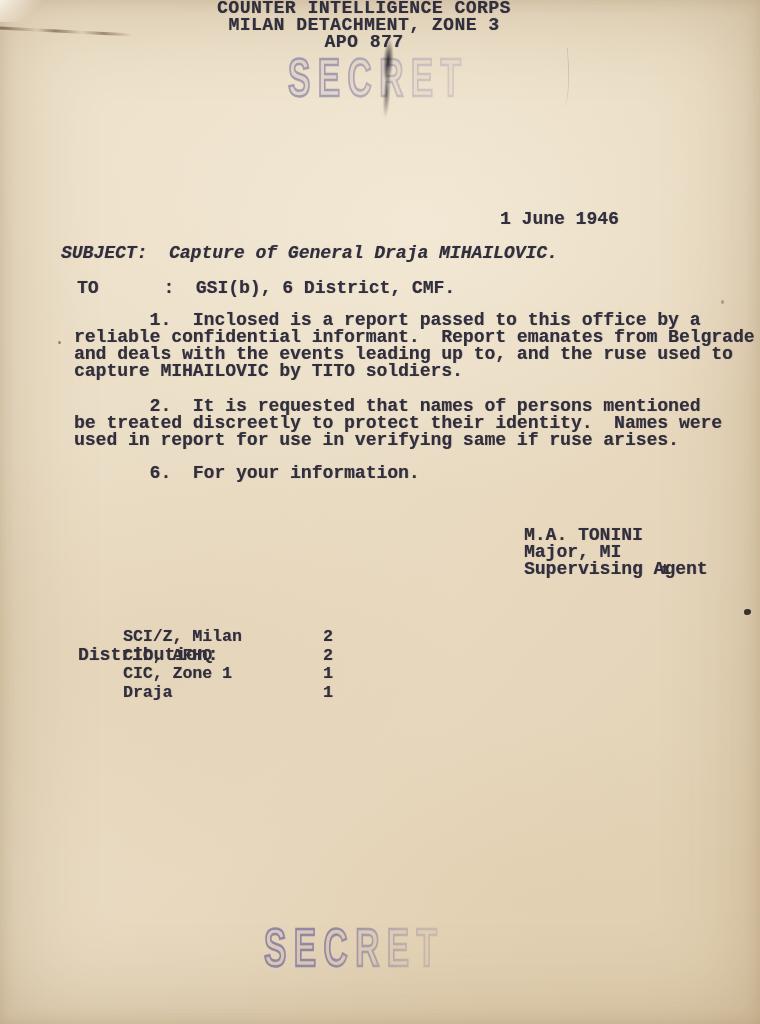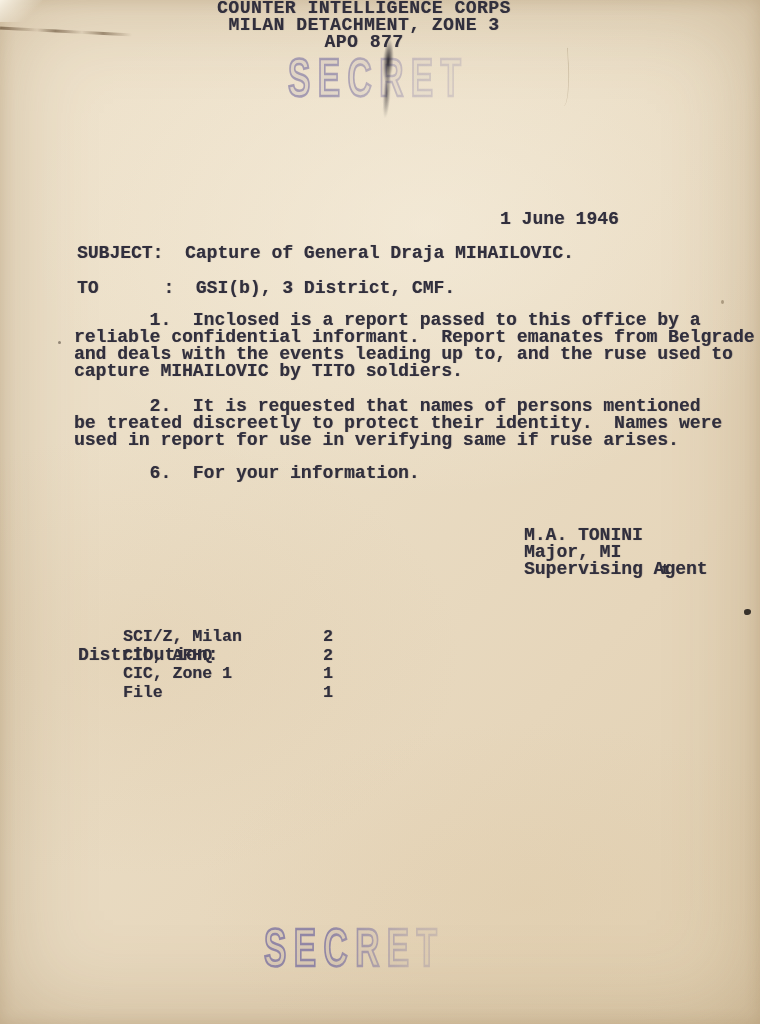--- a/index.html
+++ b/index.html
@@ -109,22 +109,22 @@
   <div class="smudge"></div>
 
   <div class="abs letterhead" style="position:absolute;">
     <div class="tline">COUNTER INTELLIGENCE CORPS</div>
     <div class="tline">MILAN DETACHMENT, ZONE 3</div>
     <div class="tline">APO 877</div>
   </div>
 
   <div class="tline" style="position:absolute; left:500px; top:211px;">1 June 1946</div>
 
-  <div class="tline" style="position:absolute; left:77px; top:245px;">SUBJECT:  Capture of General Draja MIHAILOVIC.</div>
-  <div class="tline" style="position:absolute; left:77px; top:280px;">TO      :  GSI(b), 3 District, CMF.</div>
+  <div class="tline" style="position:absolute; left:61px; top:245px;font-style:italic;">SUBJECT:  Capture of General Draja MIHAILOVIC.</div>
+  <div class="tline" style="position:absolute; left:77px; top:280px;">TO      :  GSI(b), 6 District, CMF.</div>
 
   <div style="position:absolute; left:74px; top:312px;">
       <div class="tline">       1.  Inclosed is a report passed to this office by a</div>
       <div class="tline">reliable confidential informant.  Report emanates from Belgrade</div>
       <div class="tline">and deals with the events leading up to, and the ruse used to</div>
       <div class="tline">capture MIHAILOVIC by TITO soldiers.</div>
     </div>
   <div style="position:absolute; left:74px; top:398px;">
       <div class="tline">       2.  It is requested that names of persons mentioned</div>
       <div class="tline">be treated discreetly to protect their identity.  Names were</div>
@@ -138,21 +138,21 @@
     <div class="tline">M.A. TONINI</div>
     <div class="tline">Major, MI</div>
     <div class="tline">Supervising Agent</div>
   </div>
 
   <div class="tline" style="position:absolute; left:78px; top:599px;margin-top:48px;">Distribution:</div>
   <div style="position:absolute; left:123px; top:628px;" id="dist-rows">
       <div class="dist-row"><span class="dist-name">SCI/Z, Milan</span><span>2</span></div>
       <div class="dist-row"><span class="dist-name">CIC, AFHQ</span><span>2</span></div>
       <div class="dist-row"><span class="dist-name">CIC, Zone 1</span><span>1</span></div>
-      <div class="dist-row"><span class="dist-name">File</span><span>1</span></div>
+      <div class="dist-row"><span class="dist-name">Draja</span><span>1</span></div>
     </div>
 
   <div class="stamp stamp-bottom">SECRET</div>
 
   <div class="corner-tear"></div>
   <div class="crack"></div>
   <div class="scratch"></div>
   <div class="speck"></div>
   <div class="fleck-a"></div>
   <div class="fleck-b"></div>

